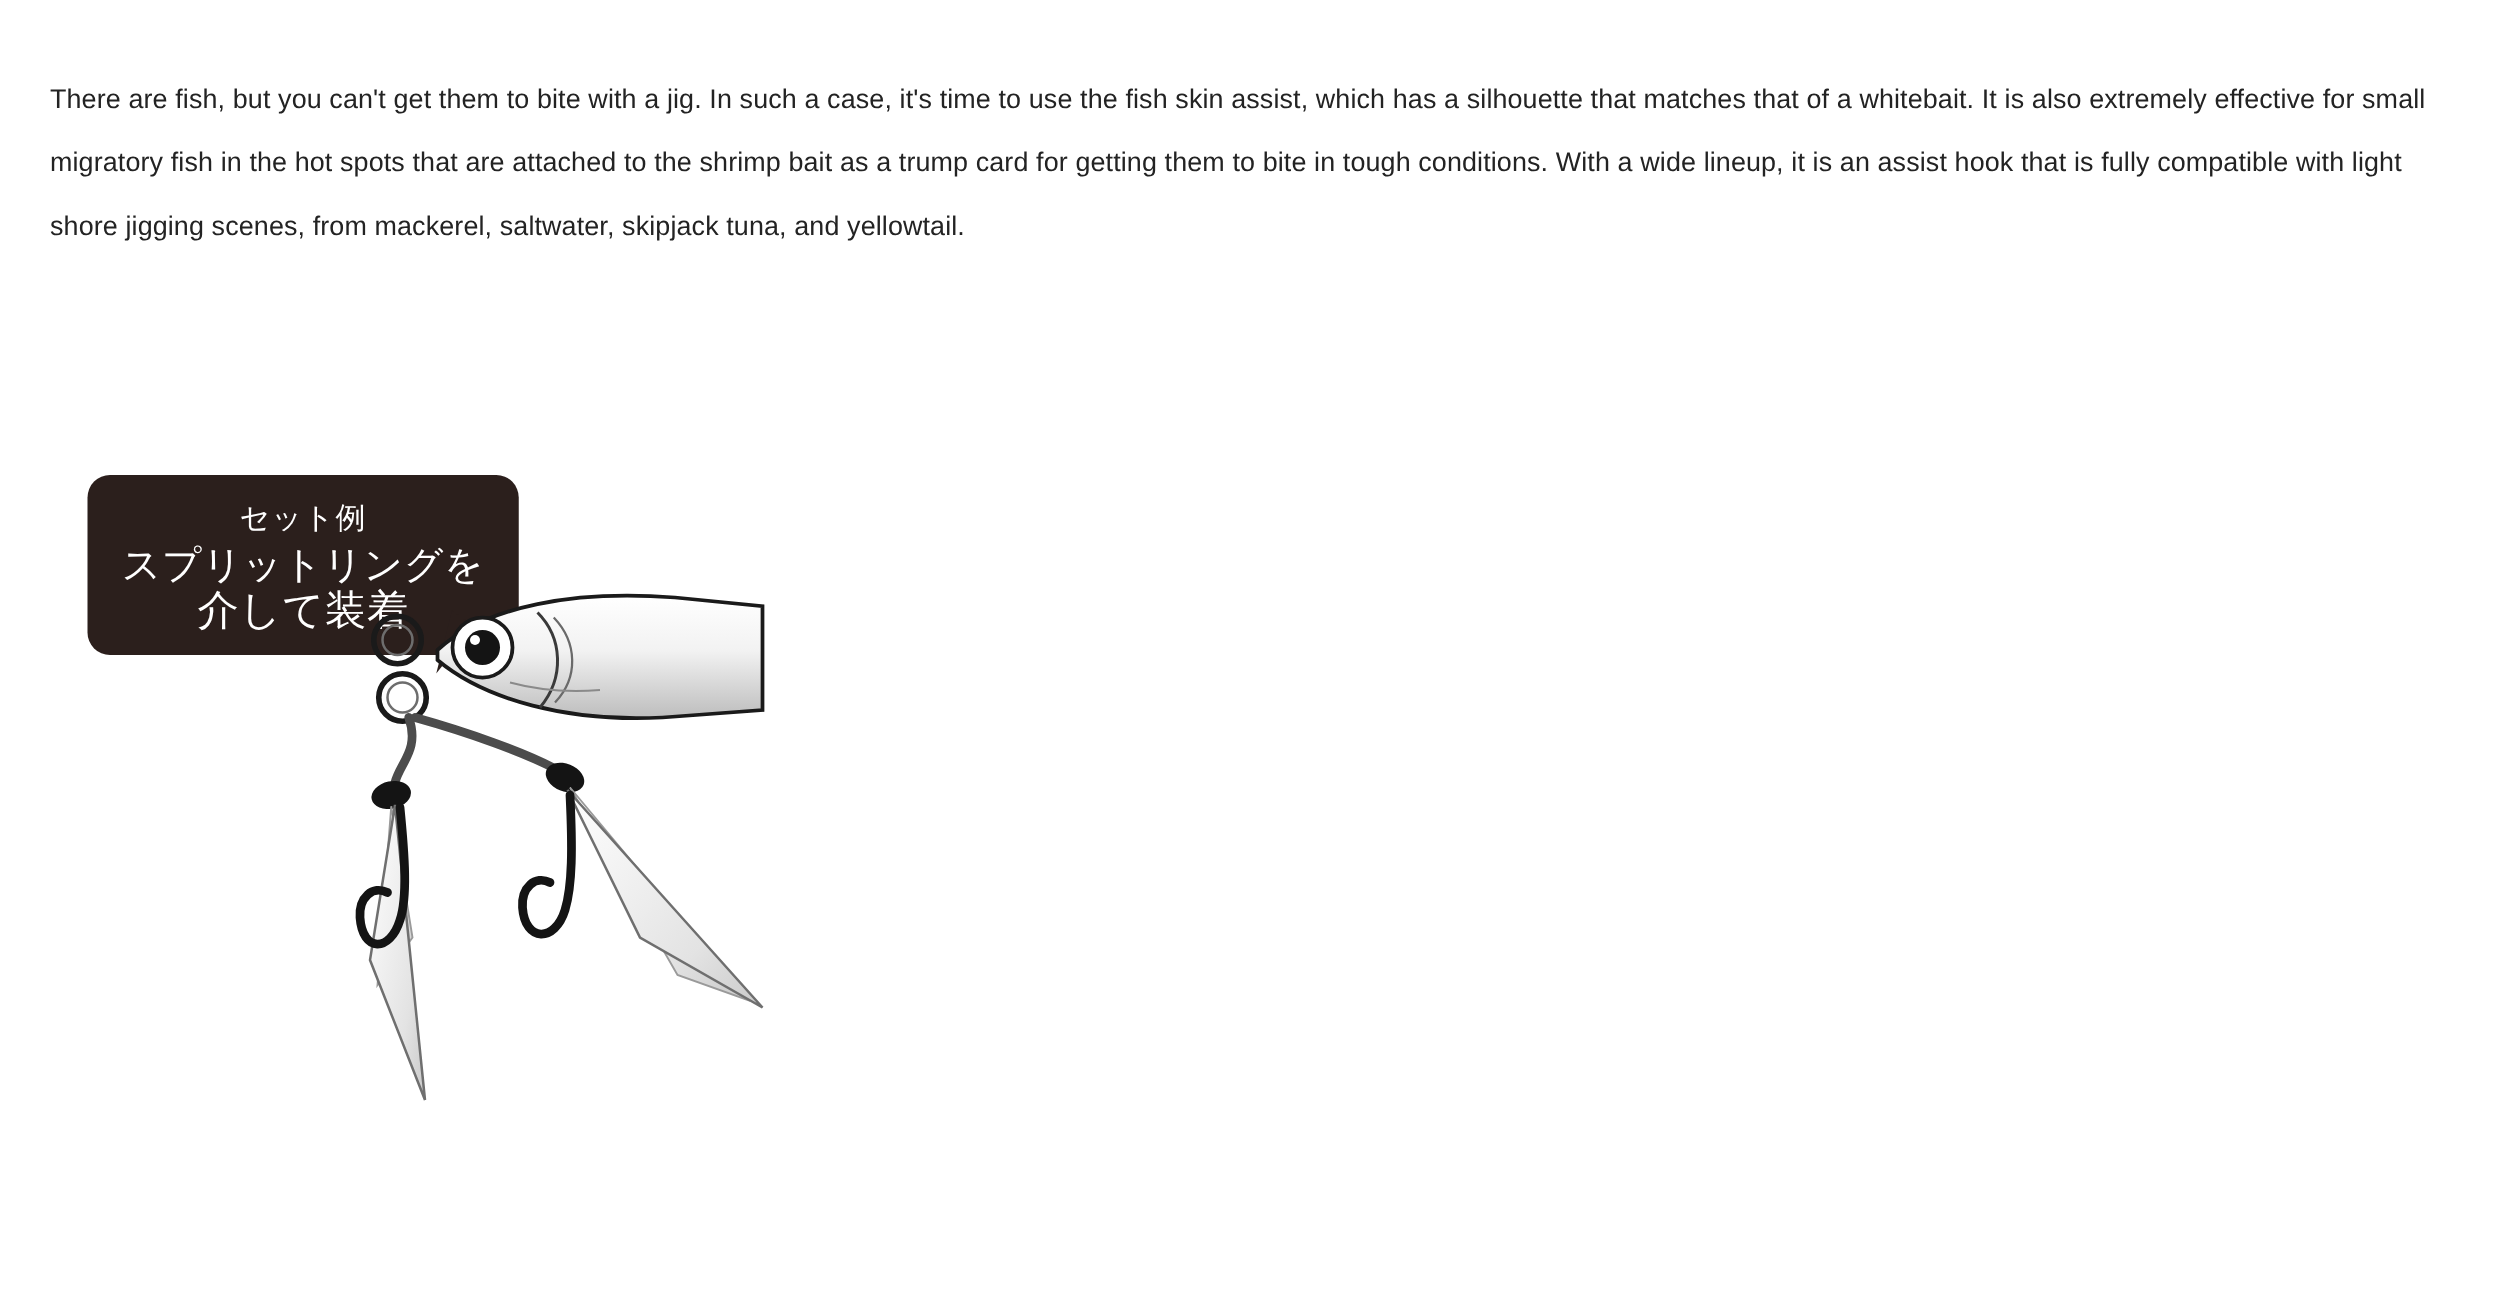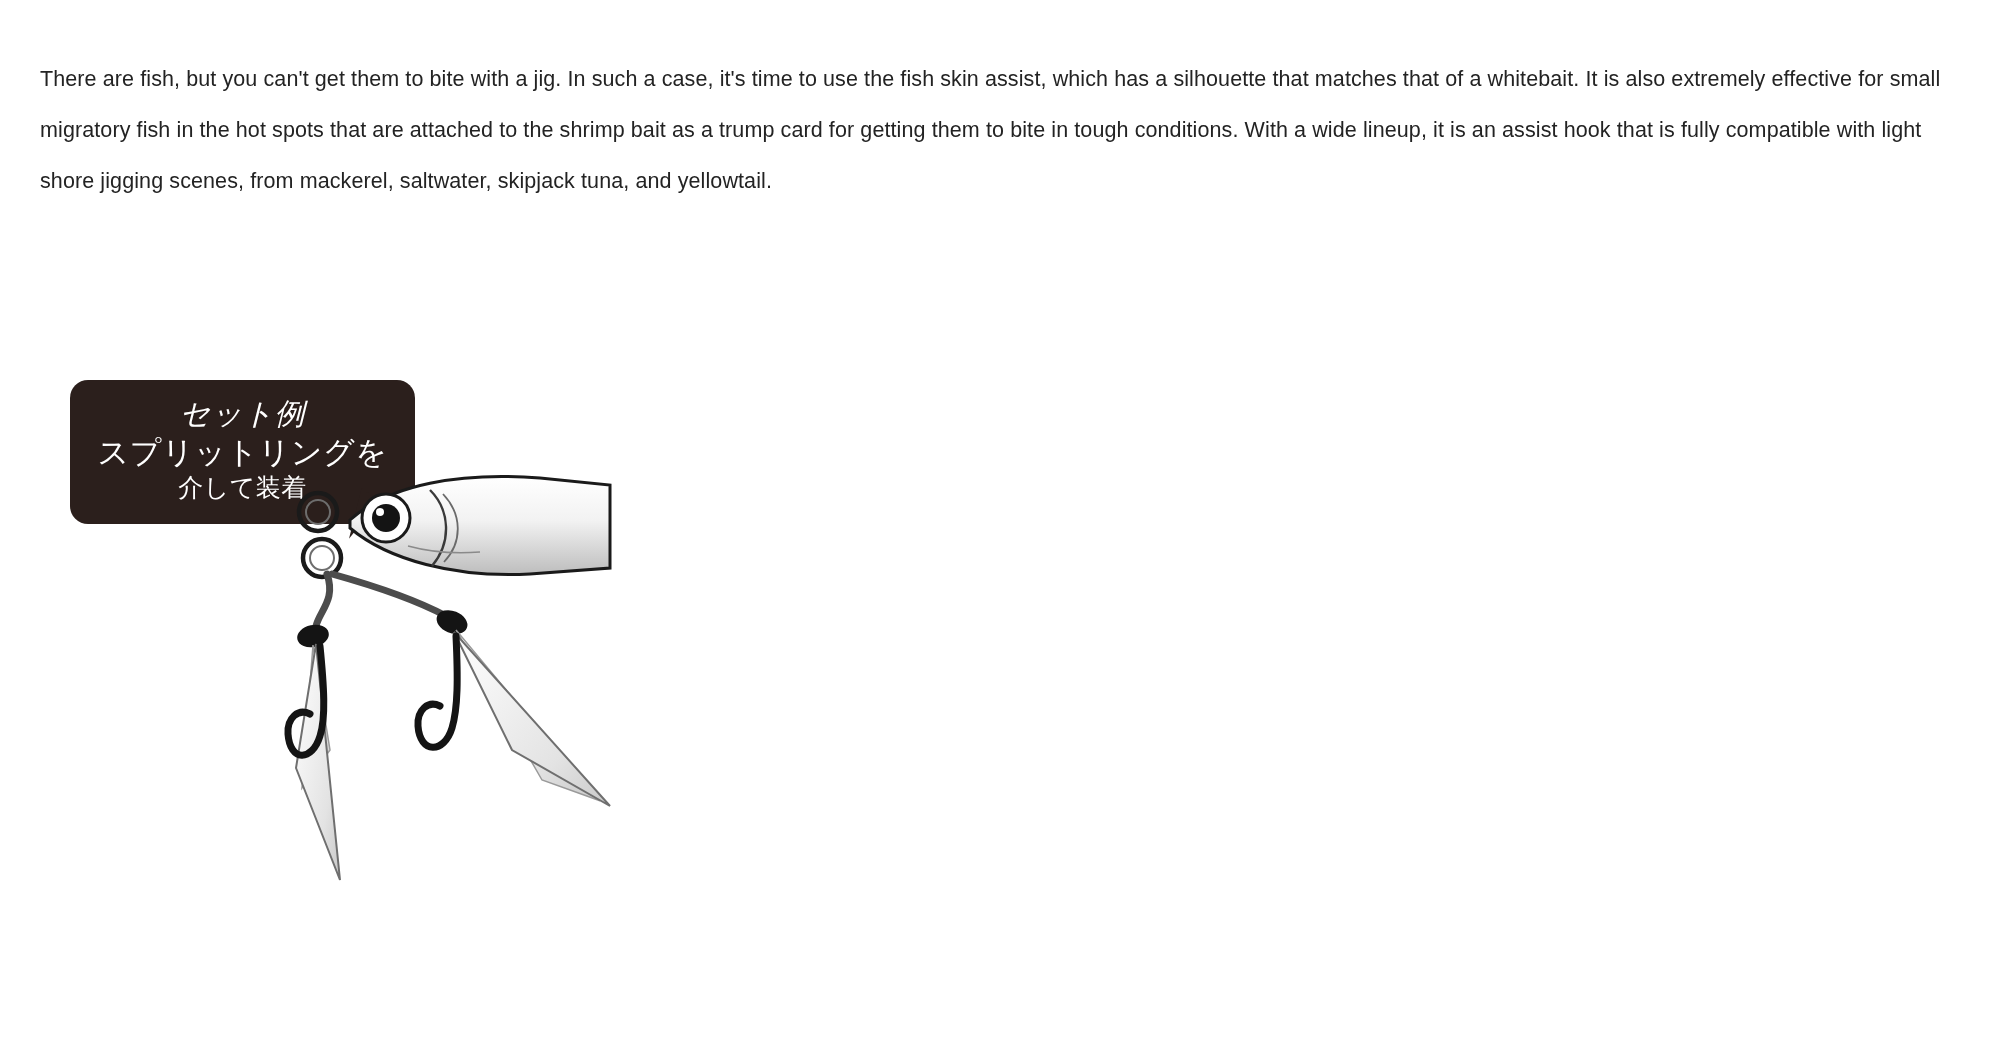--- a/index.html
+++ b/index.html
@@ -53,32 +53,31 @@
     width: 345px;
     background: #2b1f1c;
     border-radius: 18px;
     padding: 14px 10px 18px 10px;
     box-sizing: border-box;
     color: #ffffff;
     text-align: center;
     font-family: "DejaVu Sans", sans-serif;
   }
   .callout .line1 {
-    font-size: 30px;
+    font-size: 24px;
     line-height: 40px;
     letter-spacing: 1px;
-    font-style: italic;
   }
   .callout .line2 {
     font-size: 31px;
     line-height: 36px;
     letter-spacing: 0.5px;
   }
   .callout .line3 {
-    font-size: 25px;
+    font-size: 33px;
     line-height: 36px;
     letter-spacing: 0.5px;
   }
   .callout-tail {
     position: absolute;
     left: 355px;
     top: 160px;
     width: 0;
     height: 0;
     border-left: 20px solid #2b1f1c;

